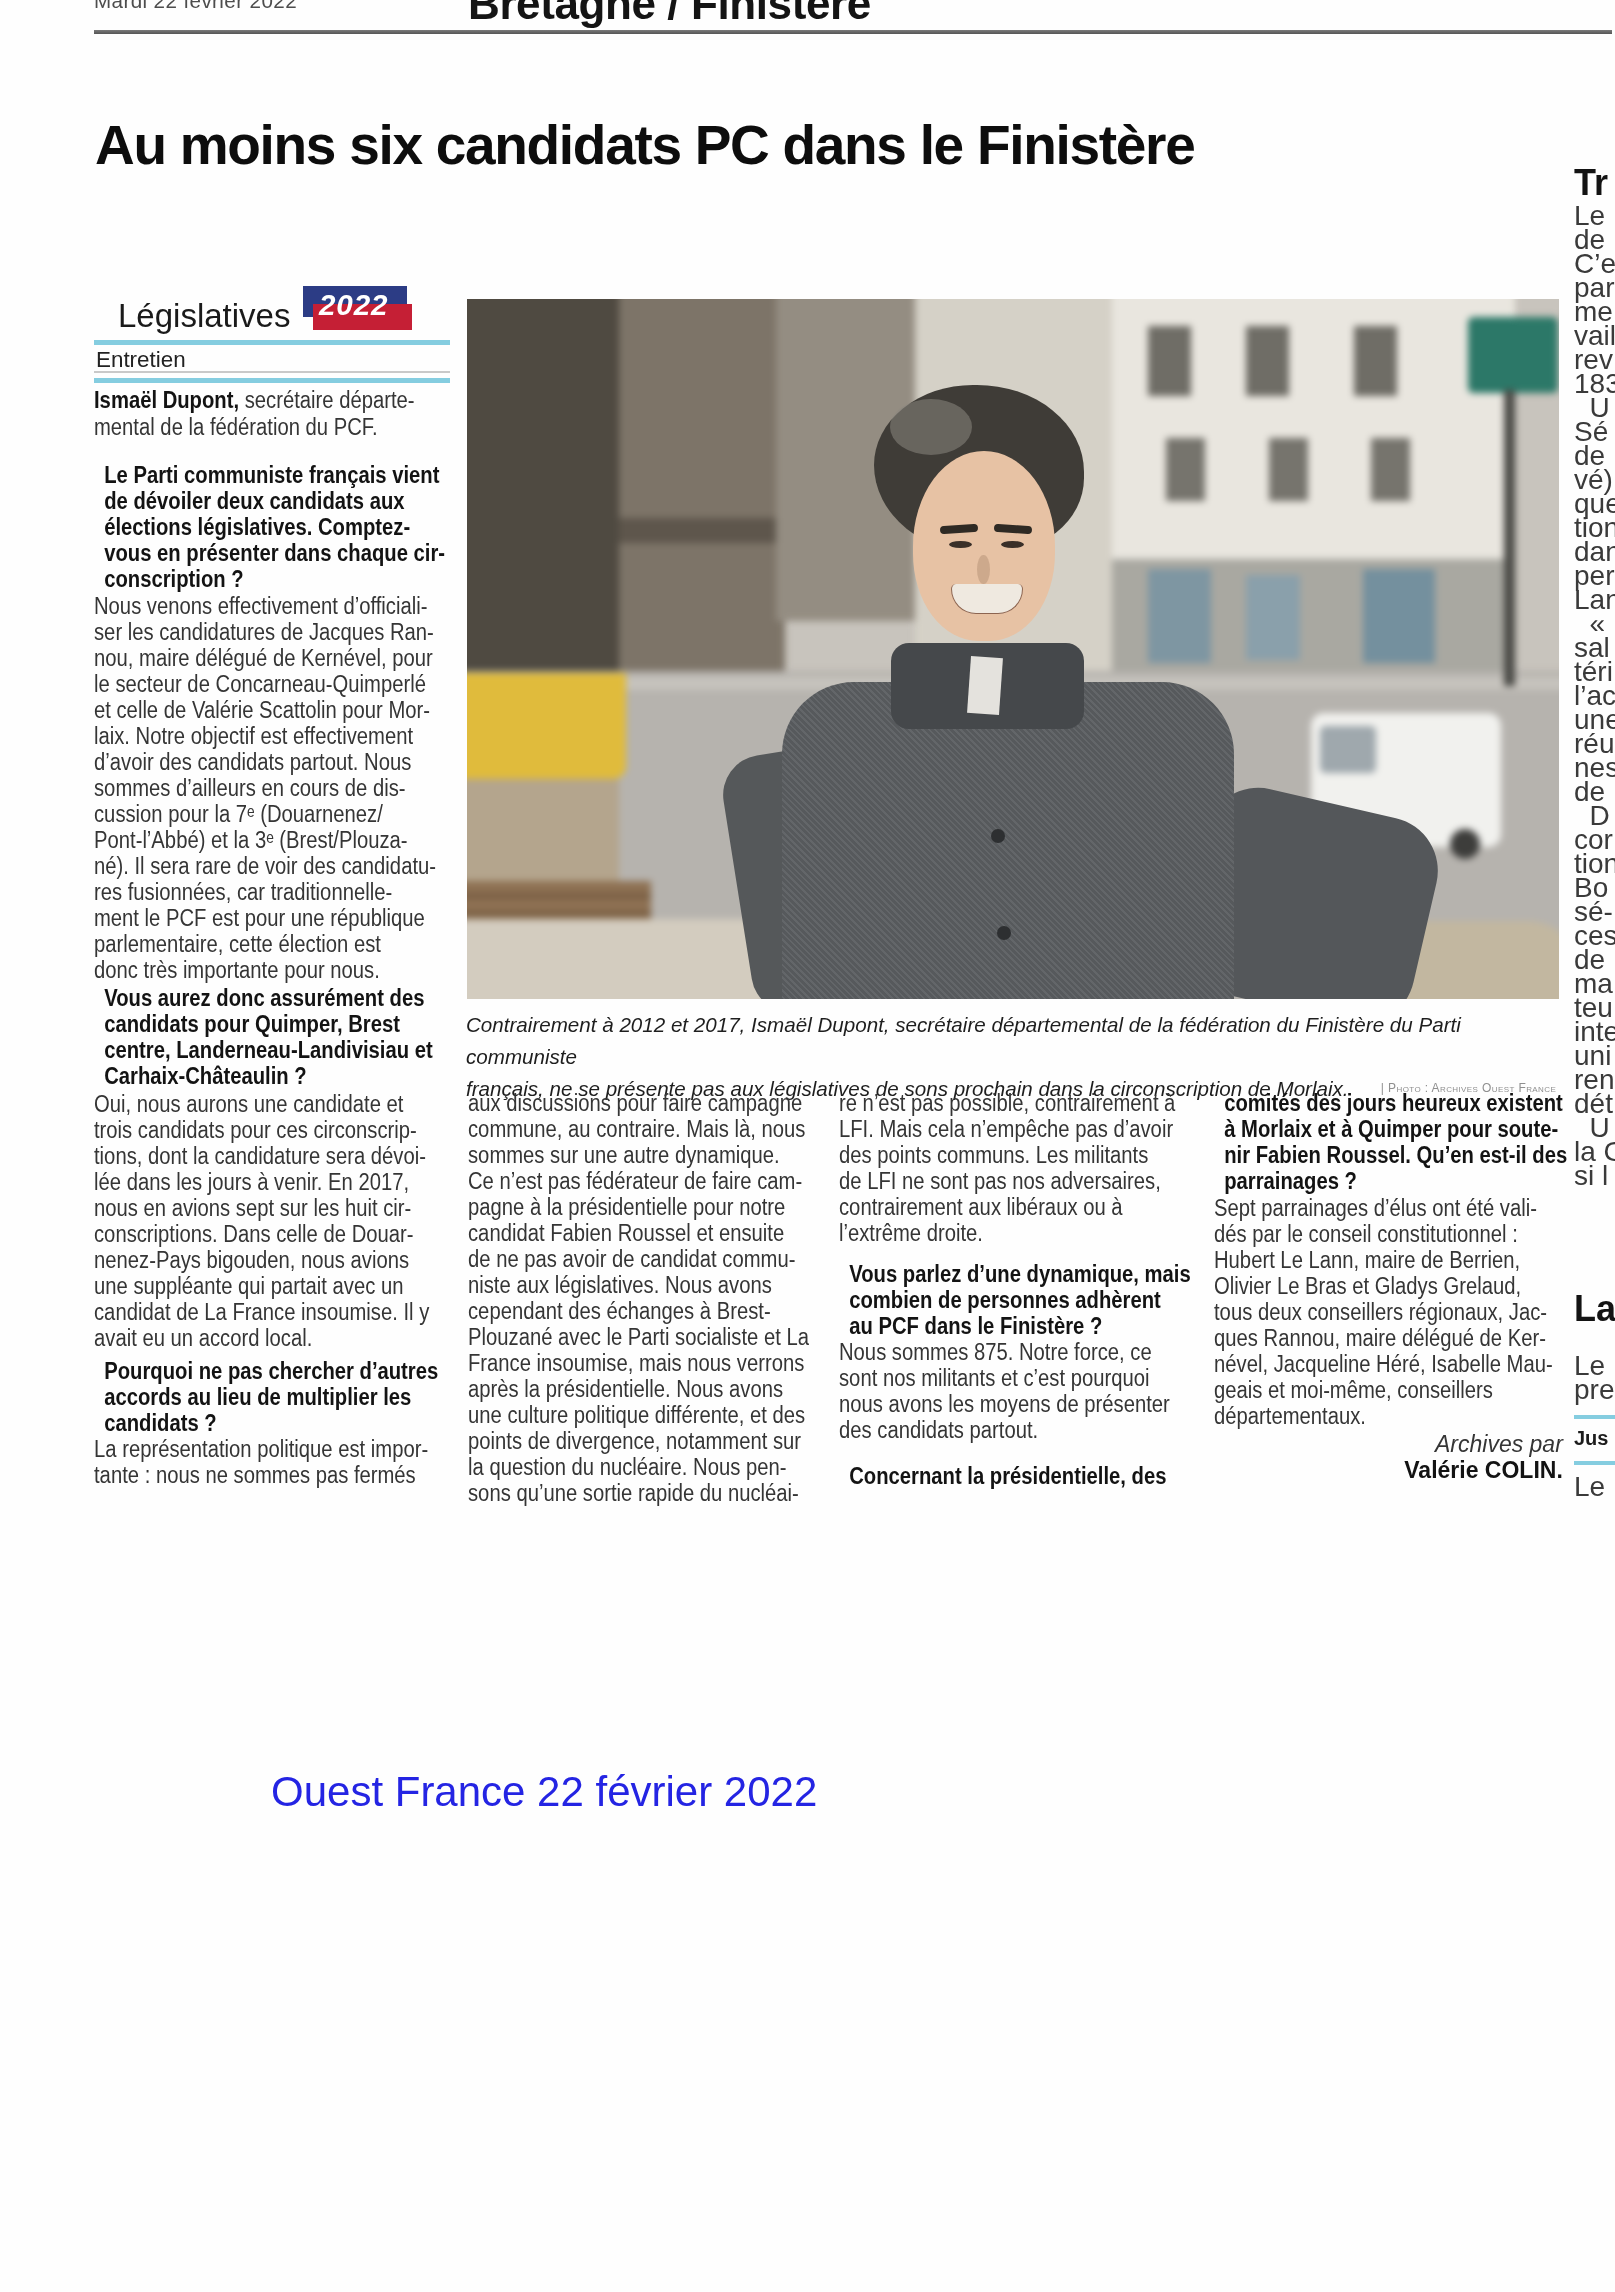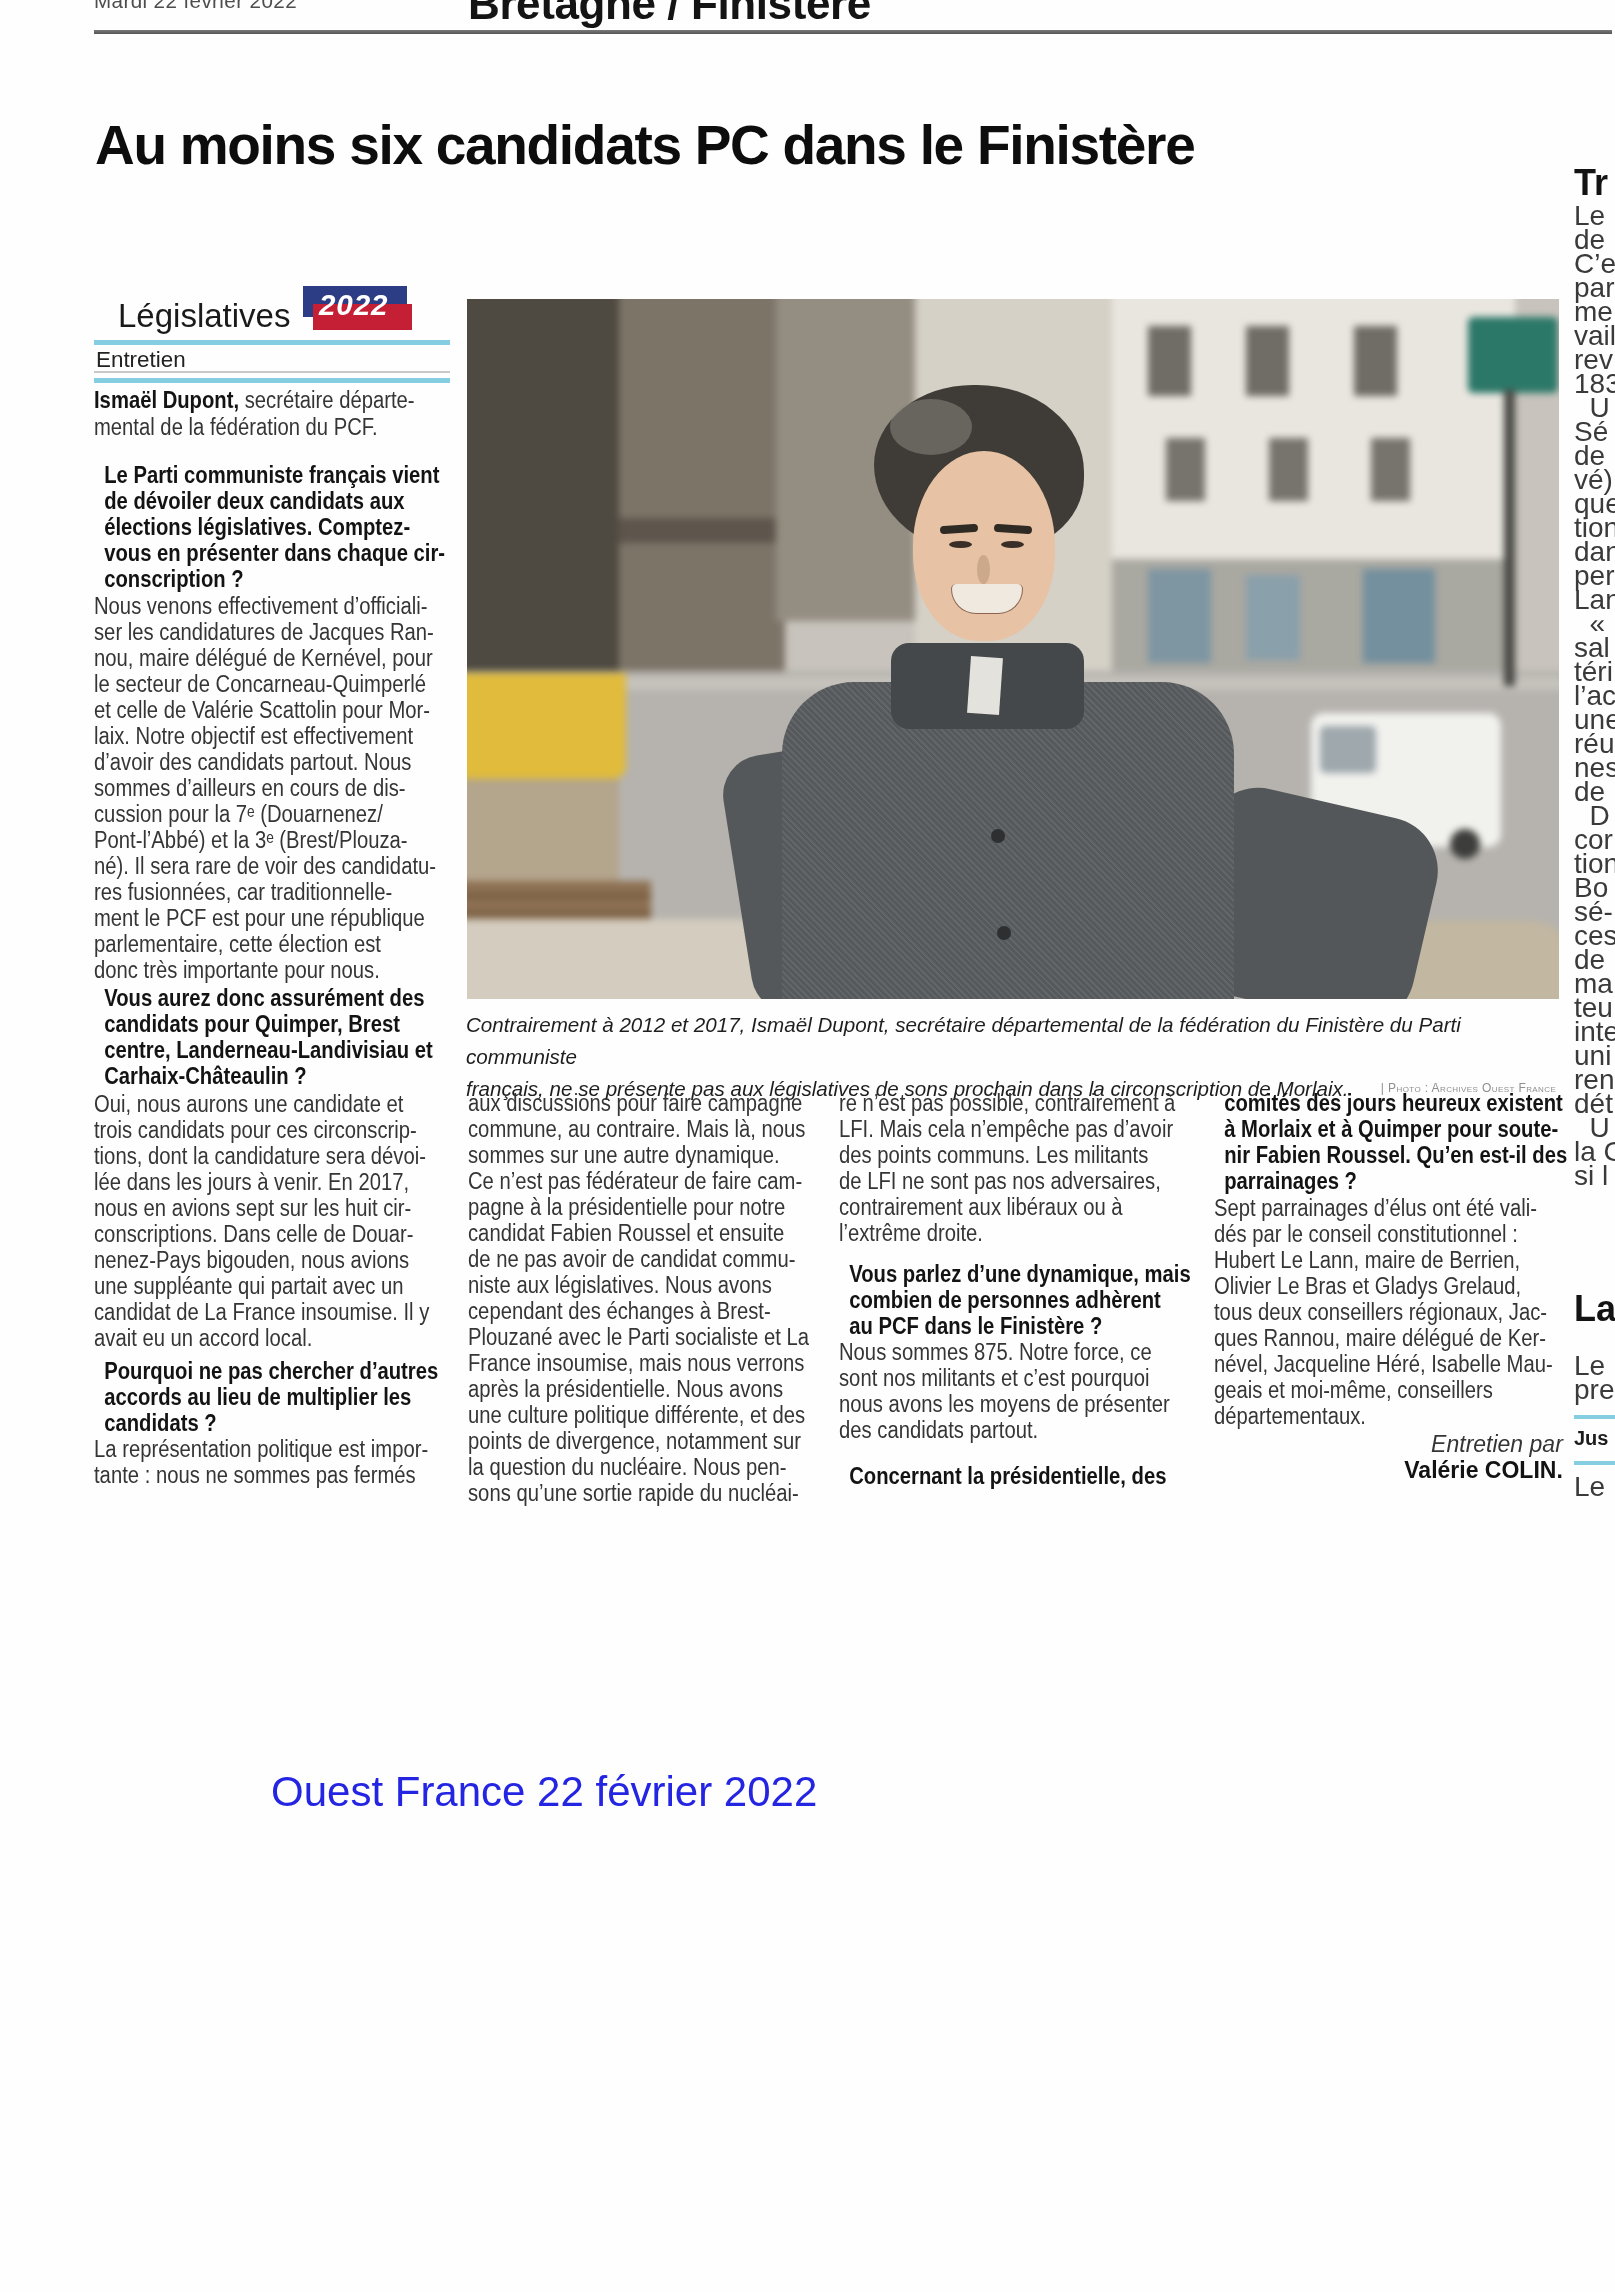--- a/index.html
+++ b/index.html
@@ -156,21 +156,21 @@
   <div class="colC">
     <div class="abs cond body-l" style="left:0;top:0;">re n’est pas possible, contrairement à<br>LFI. Mais cela n’empêche pas d’avoir<br>des points communs. Les militants<br>de LFI ne sont pas nos adversaires,<br>contrairement aux libéraux ou à<br>l’extrême droite.</div>
     <div class="abs cond q-l" style="left:0;top:171px;">Vous parlez d’une dynamique, mais<br>combien de personnes adhèrent<br>au PCF dans le Finistère ?</div>
     <div class="abs cond body-l" style="left:0;top:249px;">Nous sommes 875. Notre force, ce<br>sont nos militants et c’est pourquoi<br>nous avons les moyens de présenter<br>des candidats partout.</div>
     <div class="abs cond q-l" style="left:0;top:373px;">Concernant la présidentielle, des</div>
   </div>
 
   <div class="colD">
     <div class="abs cond q-l" style="left:0;top:0;">comités des jours heureux existent<br>à Morlaix et à Quimper pour soute-<br>nir Fabien Roussel. Qu’en est-il des<br>parrainages ?</div>
     <div class="abs cond body-l" style="left:0;top:105px;">Sept parrainages d’élus ont été vali-<br>dés par le conseil constitutionnel :<br>Hubert Le Lann, maire de Berrien,<br>Olivier Le Bras et Gladys Grelaud,<br>tous deux conseillers régionaux, Jac-<br>ques Rannou, maire délégué de Ker-<br>nével, Jacqueline Héré, Isabelle Mau-<br>geais et moi-même, conseillers<br>départementaux.</div>
-    <div class="byline body-l" style="left:-7.2px;top:341px;font-style:italic;">Entretien par</div>
+    <div class="byline body-l" style="left:-7.2px;top:341px;font-style:italic;">Archives par</div>
     <div class="byline q-l" style="left:-7.2px;top:367px;padding-left:0;">Valérie COLIN.</div>
   </div>
 
   <div class="e-h" style="top:162px;">Tr</div>
   <div class="e-lines" style="top:204px;">Le<br>de<br>C’e<br>par<br>me<br>vail<br>rev<br>183<br>&nbsp;&nbsp;U<br>Sé<br>de<br>vé)<br>que<br>tion<br>dan<br>per<br>Lan<br>&nbsp;&nbsp;«<br>sal<br>téri<br>l’ac<br>une<br>réu<br>nes<br>de<br>&nbsp;&nbsp;D<br>cor<br>tion<br>Bo<br>sé-<br>ces<br>de<br>ma<br>teu<br>inte<br>uni<br>ren<br>dét<br>&nbsp;&nbsp;U<br>la C<br>si l</div>
   <div class="e-h" style="top:1288px;">La</div>
   <div class="e-lines" style="top:1354px;">Le<br>pre</div>
   <div class="e-rule cyan" style="top:1415px;"></div>
   <div class="e-kick" style="top:1427px;">Jus</div>
   <div class="e-rule cyan" style="top:1461px;"></div>

